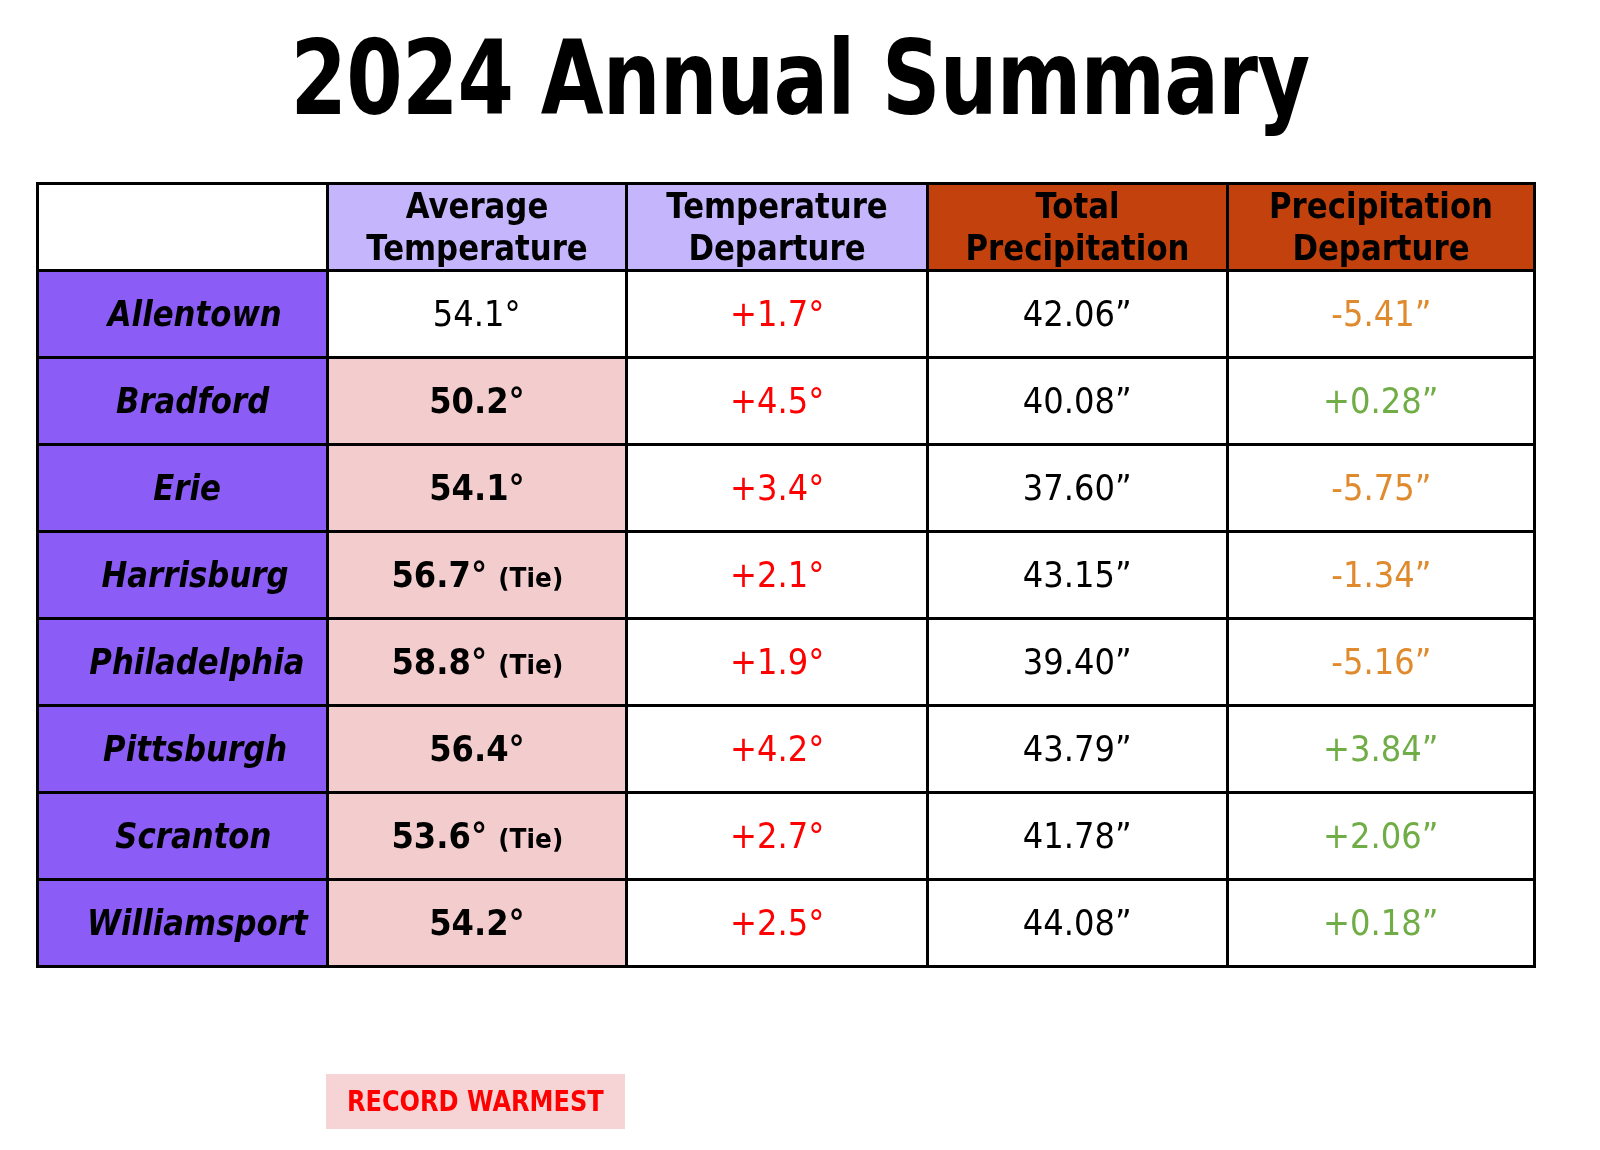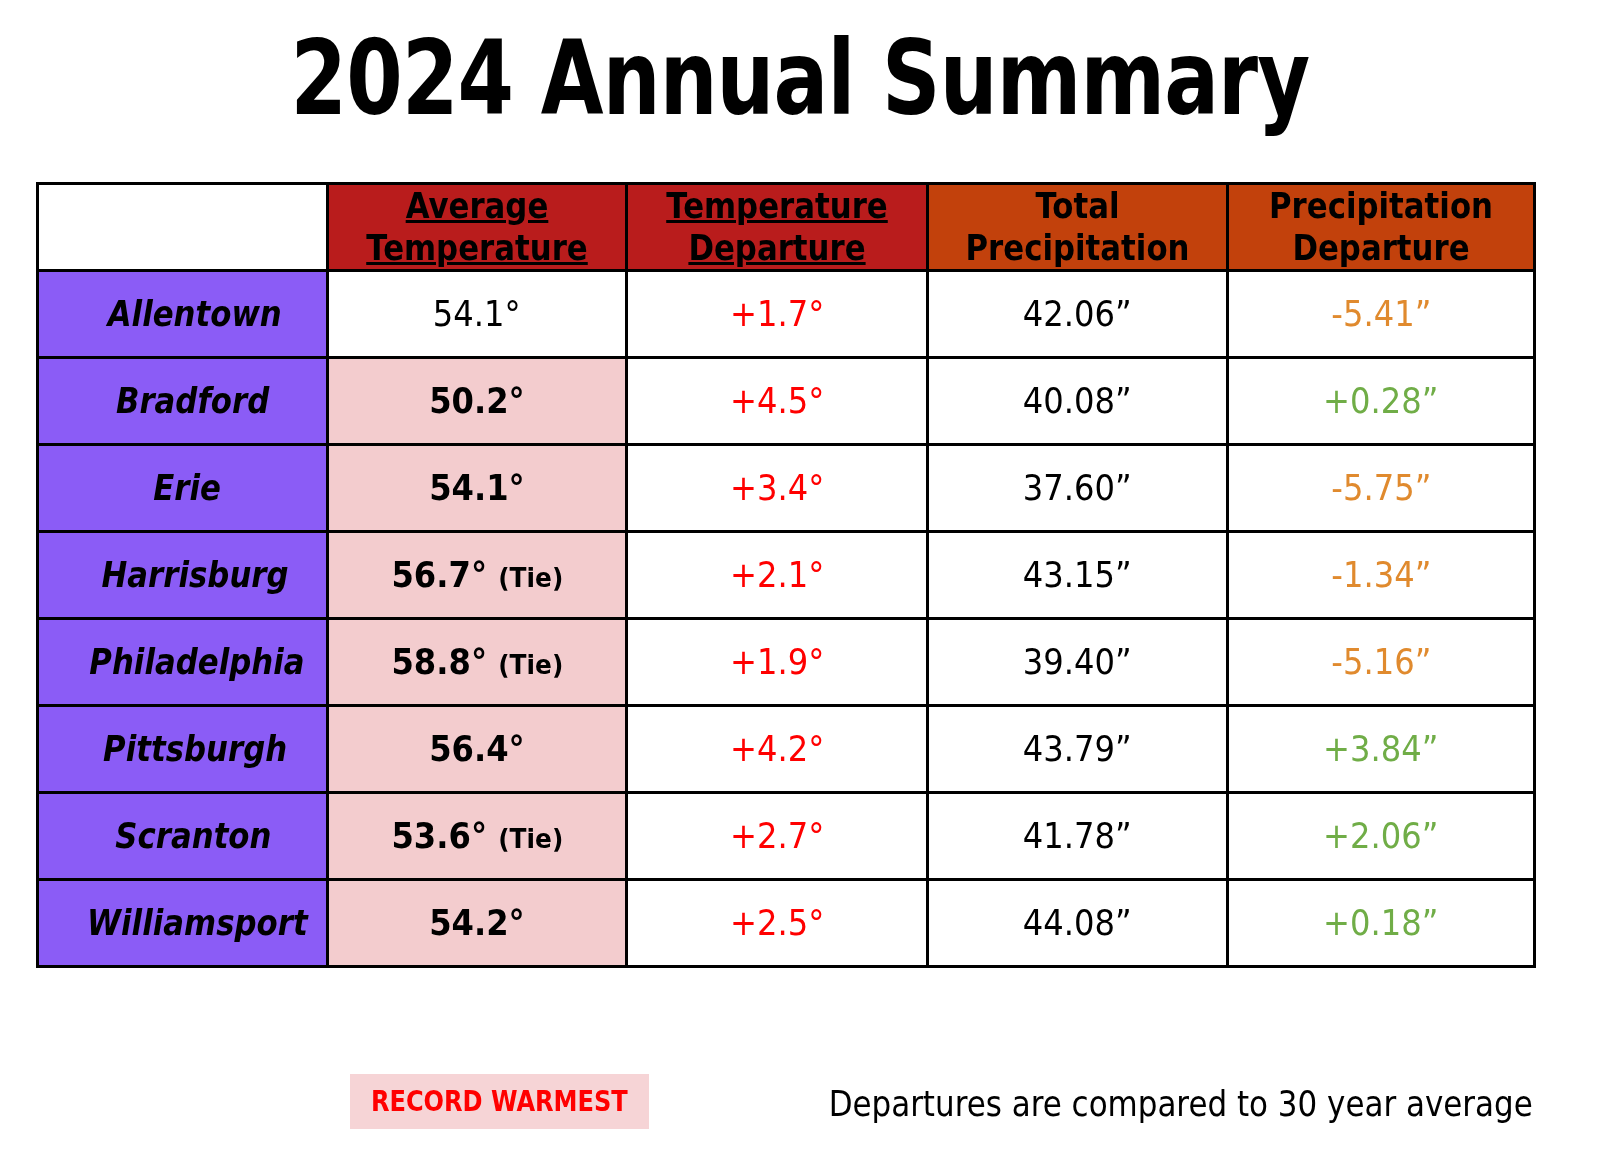--- a/index.html
+++ b/index.html
@@ -78,21 +78,21 @@
     font-weight: bold;
     font-size: 33px;
     line-height: 42px;
     font-family: "DejaVu Sans", sans-serif;
     transform: none;
   }
   td.hdr .h-in {
     display: block;
     transform: scaleX(0.88);
   }
-  td.hdr-temp { background: #b91c1c; text-decoration: underline; }
+  td.hdr-temp { background: #c4b5fd; }
   td.hdr-prcp { background: #c2410c; }
 
   
   td.city {
     background: #8b5cf6;
     text-align: right;
     padding-right: 16px;
     font-weight: bold;
     font-size: 37px;
     font-family: "DejaVu Sans", sans-serif;
@@ -141,21 +141,20 @@
   .legend-chip {
     position: absolute;
     left: 290px;
     top: 0;
     width: 299px;
     height: 55px;
     background: #f6d4d6;
     display: flex;
     align-items: center;
     justify-content: center;
-    margin-left: 24px;
   }
   .legend-chip span {
     color: #ff0000;
     font-weight: bold;
     font-size: 28px;
     font-family: "DejaVu Sans", sans-serif;
     transform: scaleX(0.86);
     white-space: nowrap;
   }
   .footer-note {
@@ -276,18 +275,15 @@
           <td class="val"><span class="v-in">44.08”</span></td>
           <td class="val"><span class="v-in dep-wet">+0.18”</span></td>
         </tr>
       </tbody>
   </table>
 
   <div class="footer">
     <div class="legend-chip">
       <span>RECORD WARMEST</span>
     </div>
-    <div class="footer-note">
-      <span>Departures are compared to 30 year average</span>
-    </div>
   </div>
 
 </div>
 
 </body></html>

